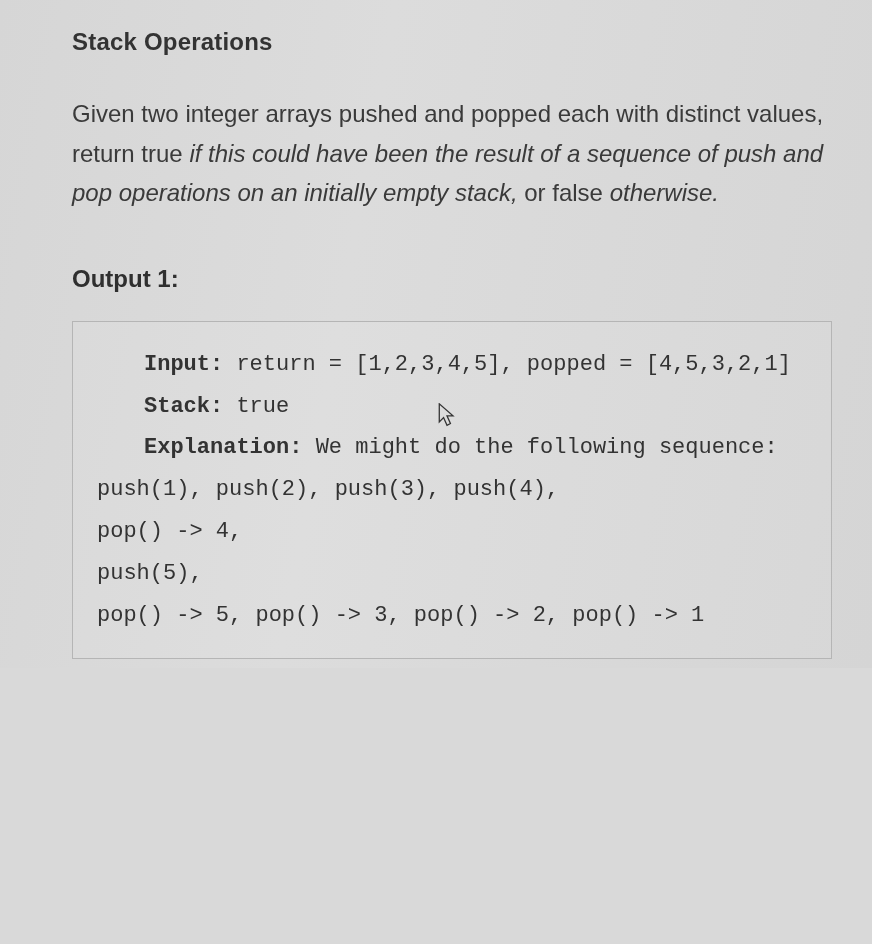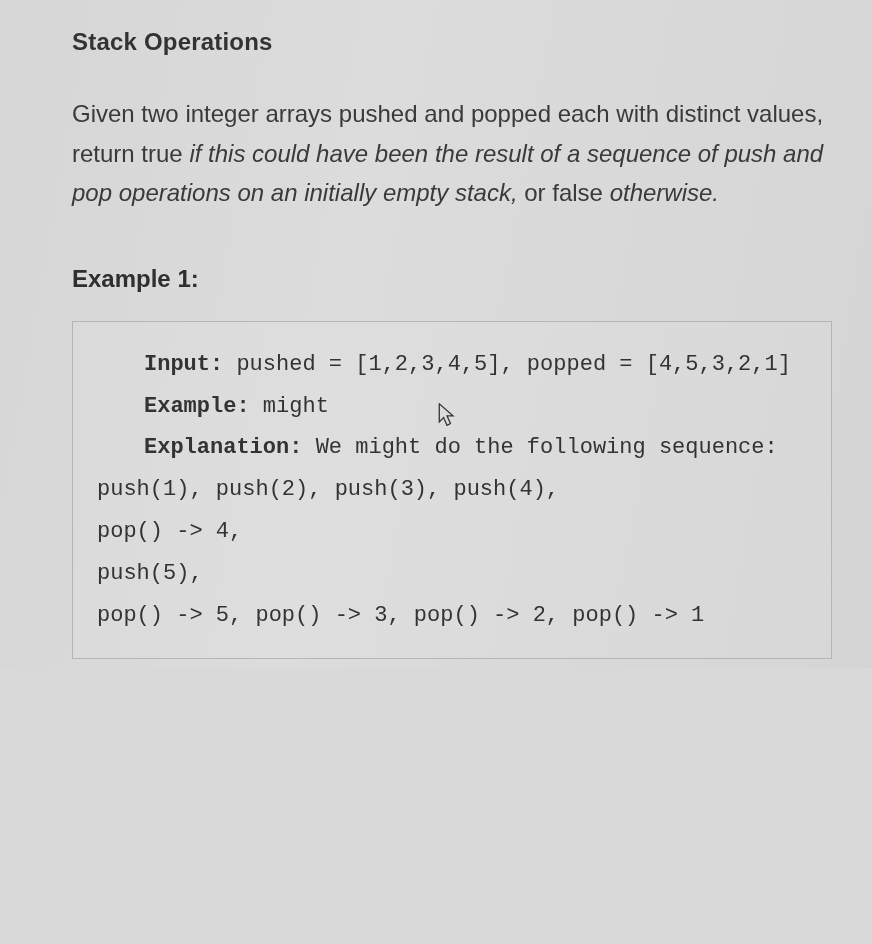--- a/index.html
+++ b/index.html
@@ -67,24 +67,24 @@
 <body>
 
 <div class="page">
 
   <h2 class="title">Stack Operations</h2>
 
   <p class="desc">
     <span>Given two integer arrays pushed and popped each with distinct values, return true </span><span class="italic">if this could have been the result of a sequence of push and pop operations on an initially empty stack,</span><span> or false </span><span class="italic">otherwise.</span>
   </p>
 
-  <p class="example-label">Example 1:</p>
+  <p class="example-label">Output 1:</p>
 
-  <div class="code-box"><span class="bold">Input:</span><span> pushed = [1,2,3,4,5], popped = [4,5,3,2,1]</span>
-<span class="bold">Example:</span><span> might</span>
+  <div class="code-box"><span class="bold">Input:</span><span> return = [1,2,3,4,5], popped = [4,5,3,2,1]</span>
+<span class="bold">Stack:</span><span> true</span>
 <span class="bold">Explanation:</span><span> We might do the following sequence:
 push(1), push(2), push(3), push(4),
 pop() -&gt; 4,
 push(5),
 pop() -&gt; 5, pop() -&gt; 3, pop() -&gt; 2, pop() -&gt; 1</span></div>
 
   <svg class="cursor" style="left:438px; top:403px;" viewBox="0 0 20 28">
     <path d="M1 1 L1 22 L6 17 L10 26 L14 24 L10 15 L17 15 Z" fill="none" stroke="#333" stroke-width="1.5"></path>
   </svg>
 

